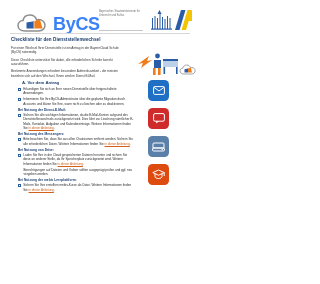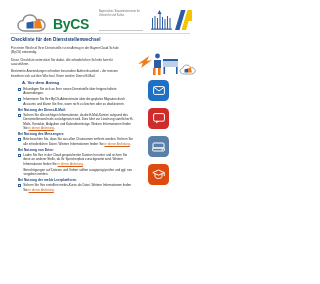--- a/index.html
+++ b/index.html
@@ -11,21 +11,21 @@
     position:relative;
   }
   .page{position:absolute;inset:0;background:#fff;}
 
   
   .header{position:absolute;left:0;top:0;width:200px;height:46px;}
 
   .bycs-logo{position:absolute;left:17px;top:12px;width:76px;height:24px;display:flex;align-items:center;}
   .cloud{position:relative;width:34px;height:22px;flex:none;}
   .cloud svg{position:absolute;left:0;top:0;}
-  .bycs-word{font-size:14px;font-weight:bold;color:#15803d;letter-spacing:-0.3px;margin-left:2px;line-height:1;}
+  .bycs-word{font-size:18px;font-weight:bold;color:#3b82f6;letter-spacing:-0.3px;margin-left:2px;line-height:1;}
 
   .ministry{position:absolute;left:99px;top:10px;width:46px;height:20px;}
   .ministry-txt{font-size:2.6px;line-height:1.45;color:#6a6a6a;letter-spacing:0.05px;}
   .ministry-rule{position:absolute;left:0;bottom:-1px;width:44px;height:0.6px;background:#c8c8c8;}
 
   .bay-logo{position:absolute;left:148px;top:8px;width:46px;height:26px;}
 
   .hdr-rule{position:absolute;left:10px;top:33px;width:180px;height:0.7px;background:#d8d8d8;}
 
   

